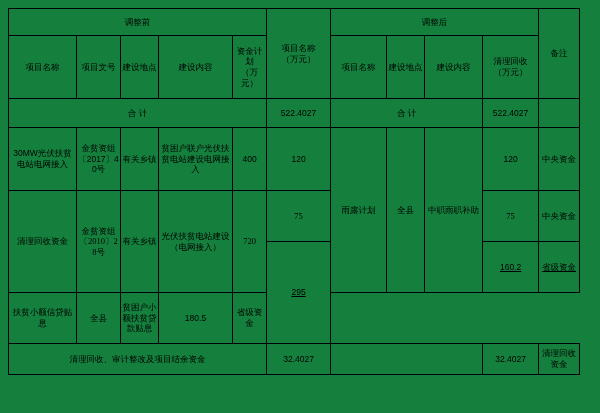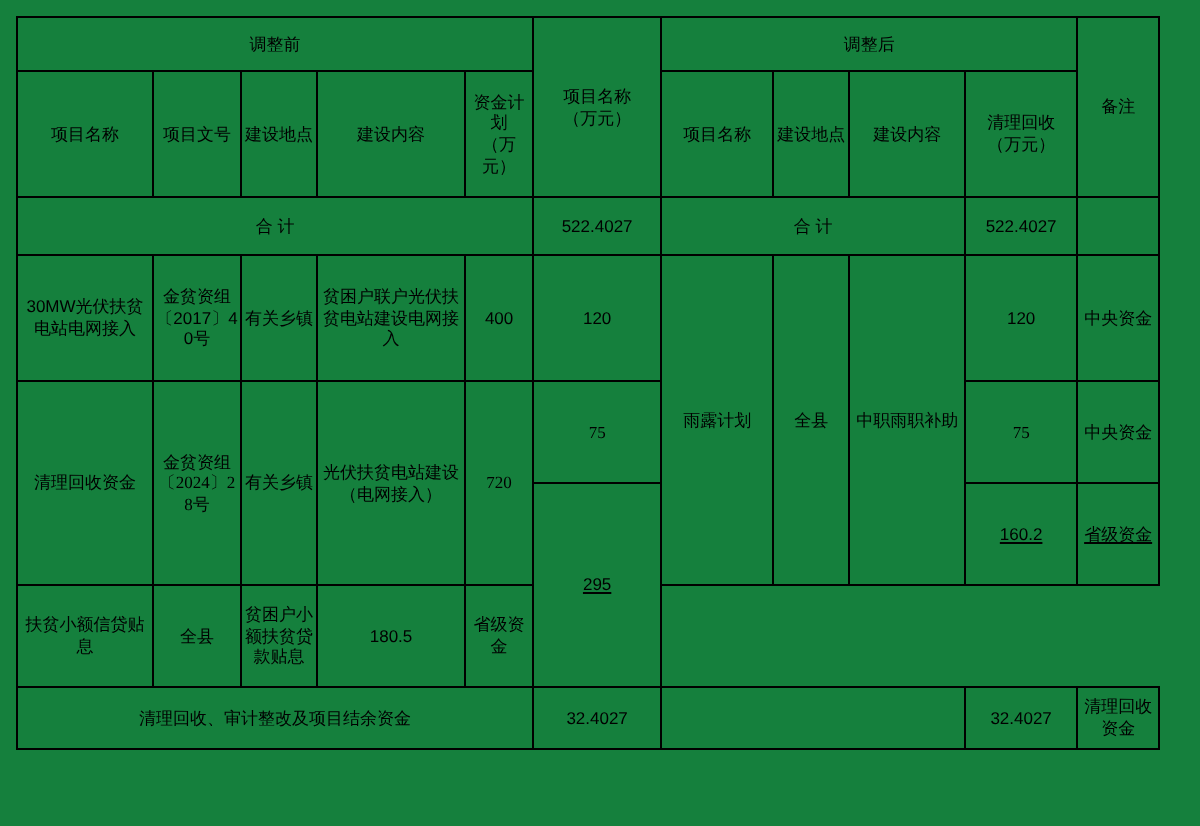--- a/index.html
+++ b/index.html
@@ -117,21 +117,21 @@
       <td class="tall-a">120</td>
       <td rowspan="3">雨露计划</td>
       <td rowspan="3">全县</td>
       <td rowspan="3">中职雨职补助</td>
       <td class="tall-a">120</td>
       <td class="tall-a">中央资金</td>
     </tr>
 
     <tr>
       <td class="tall-b" rowspan="2">清理回收资金</td>
-      <td class="tall-b" rowspan="2">金贫资组〔2024〕28号</td>
+      <td class="tall-b" rowspan="2">金贫资组〔2010〕28号</td>
       <td class="tall-b" rowspan="2">有关乡镇</td>
       <td class="tall-b" rowspan="2">光伏扶贫电站建设（电网接入）</td>
       <td class="tall-b" rowspan="2">720</td>
       <td class="tall-b">75</td>
       <td class="tall-b">75</td>
       <td class="tall-b">中央资金</td>
     </tr>
 
     <tr>
       <td class="tall-c" rowspan="2">295</td>

